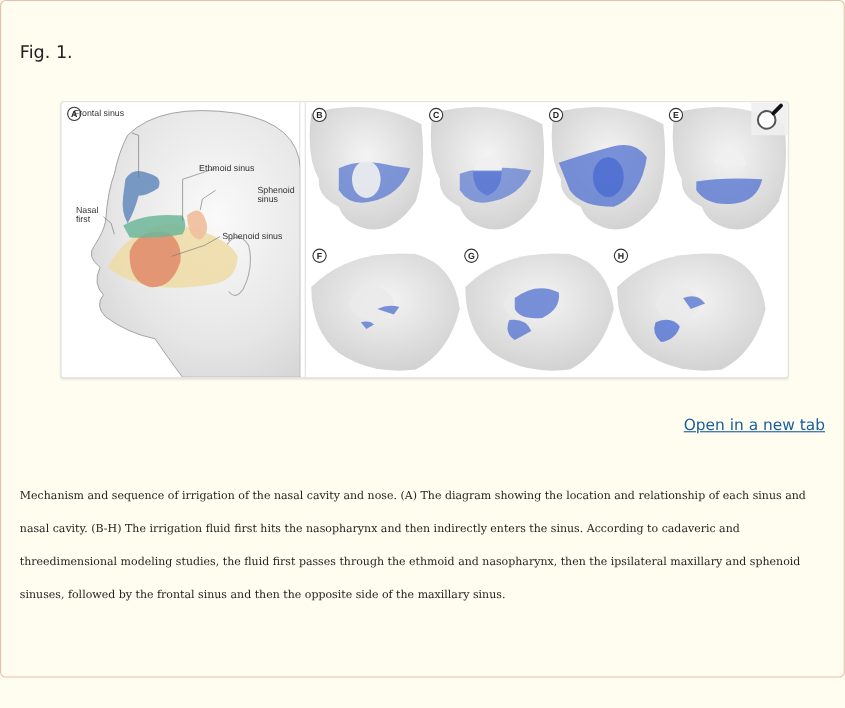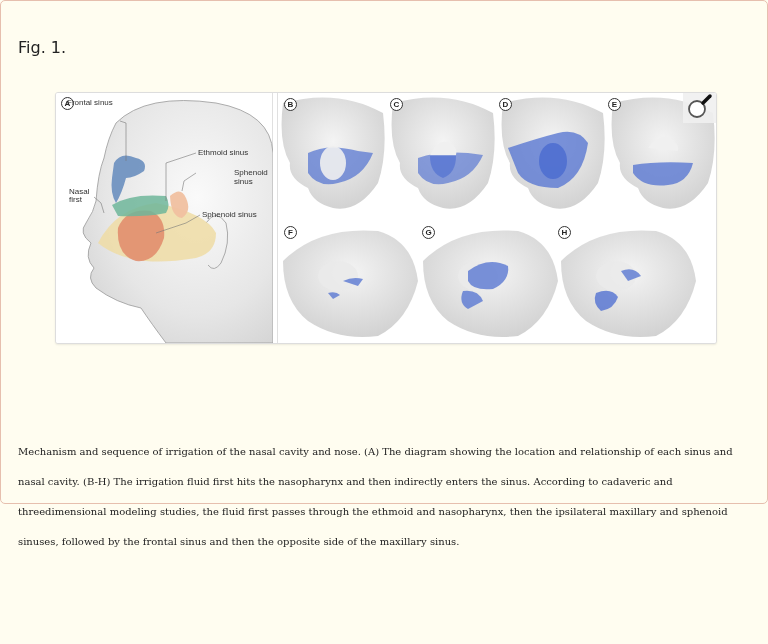--- a/index.html
+++ b/index.html
@@ -1,18 +1,18 @@
 <!DOCTYPE html>
 <html><head>
   <meta charset="utf-8">
   <style>
     * { box-sizing: border-box; margin: 0; padding: 0; }
     html, body { width: 768px; height: 644px; background: #fffdf0; overflow: hidden; }
     .frame {
-      position: absolute; left: 0; top: 0; width: 768px; height: 504px;
+      position: absolute; left: 0; top: 0; width: 768px; height: 616px;
       background: #fffdf0;
       border: 1px solid #e6bfae;
       border-radius: 5px;
     }
     .fig-title {
       position: absolute; left: 17px; top: 37px;
       font-family: "DejaVu Sans", sans-serif;
       font-size: 16px; color: #222;
     }
     .figure {
@@ -96,21 +96,21 @@
         <path d="M58 70 Q65 58 80 65 Q92 68 88 78 Q78 85 70 85 Q66 100 60 110 Q54 100 56 85 Z" fill="#6a8fbf" opacity="0.9"></path>
 
         <polyline points="64,28 70,30 70,68" fill="none" stroke="#777" stroke-width="0.6"></polyline>
         <polyline points="140,60 110,70 110,108" fill="none" stroke="#777" stroke-width="0.6"></polyline>
         <polyline points="140,80 128,88 126,98" fill="none" stroke="#777" stroke-width="0.6"></polyline>
         <polyline points="144,122 130,130 100,140" fill="none" stroke="#777" stroke-width="0.6"></polyline>
         <polyline points="38,104 45,110 48,120" fill="none" stroke="#777" stroke-width="0.6"></polyline>
       </svg>
       <div class="panel-lbl" style="left:5px;top:4px;">A</div>
       <div class="anat-lbl" style="left:11px;top:5px;">Frontal sinus</div>
-      <div class="anat-lbl" style="left:142px;top:55px;">Ethmoid sinus</div>
+      <div class="anat-lbl" style="left:125px;top:55px;">Ethmoid sinus</div>
       <div class="anat-lbl" style="left:142px;top:75px;padding-left:36px;">Sphenoid sinus</div>
       <div class="anat-lbl" style="left:13px;top:94px;text-align:right;">Nasal</div>
       <div class="anat-lbl" style="left:13px;top:102px;">first</div>
       <div class="anat-lbl" style="left:146px;top:117px;">Sphenoid sinus</div>
     </div>
 
     <div class="panel-grid">
       <svg width="440" height="250" viewBox="0 0 440 250">
         <defs>
           <radialGradient id="skinB" cx="0.5" cy="0.4" r="0.7">
@@ -170,15 +170,16 @@
 
       <div class="zoom-btn">
         <svg width="34" height="30" viewBox="0 0 34 30">
           <circle cx="14" cy="16" r="8" fill="#fff" stroke="#555" stroke-width="1.8"></circle>
           <line x1="20" y1="10" x2="27" y2="3" stroke="#111" stroke-width="3.5" stroke-linecap="round"></line>
         </svg>
       </div>
     </div>
   </div>
 
+  <a class="open-link">Open in a new tab</a>
 
   <p class="caption">Mechanism and sequence of irrigation of the nasal cavity and nose. (A) The diagram showing the location and relationship of each sinus and nasal cavity. (B-H) The irrigation fluid first hits the nasopharynx and then indirectly enters the sinus. According to cadaveric and threedimensional modeling studies, the fluid first passes through the ethmoid and nasopharynx, then the ipsilateral maxillary and sphenoid sinuses, followed by the frontal sinus and then the opposite side of the maxillary sinus.</p>
 </div>
 
 </body></html>

